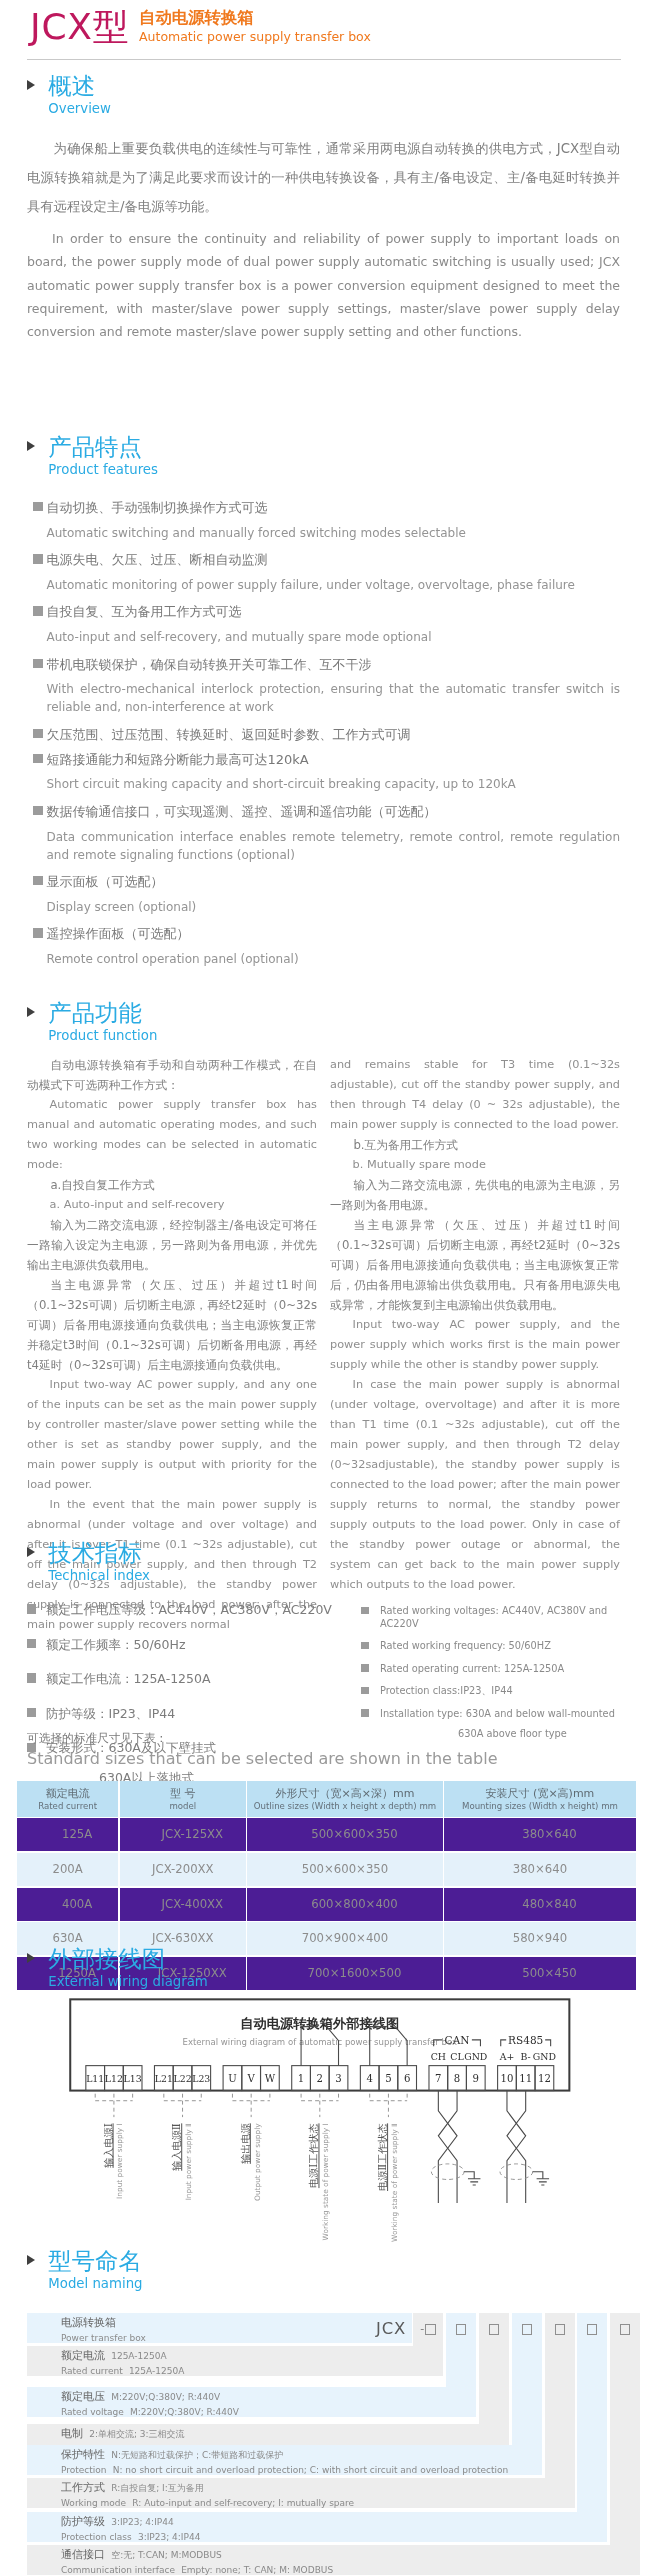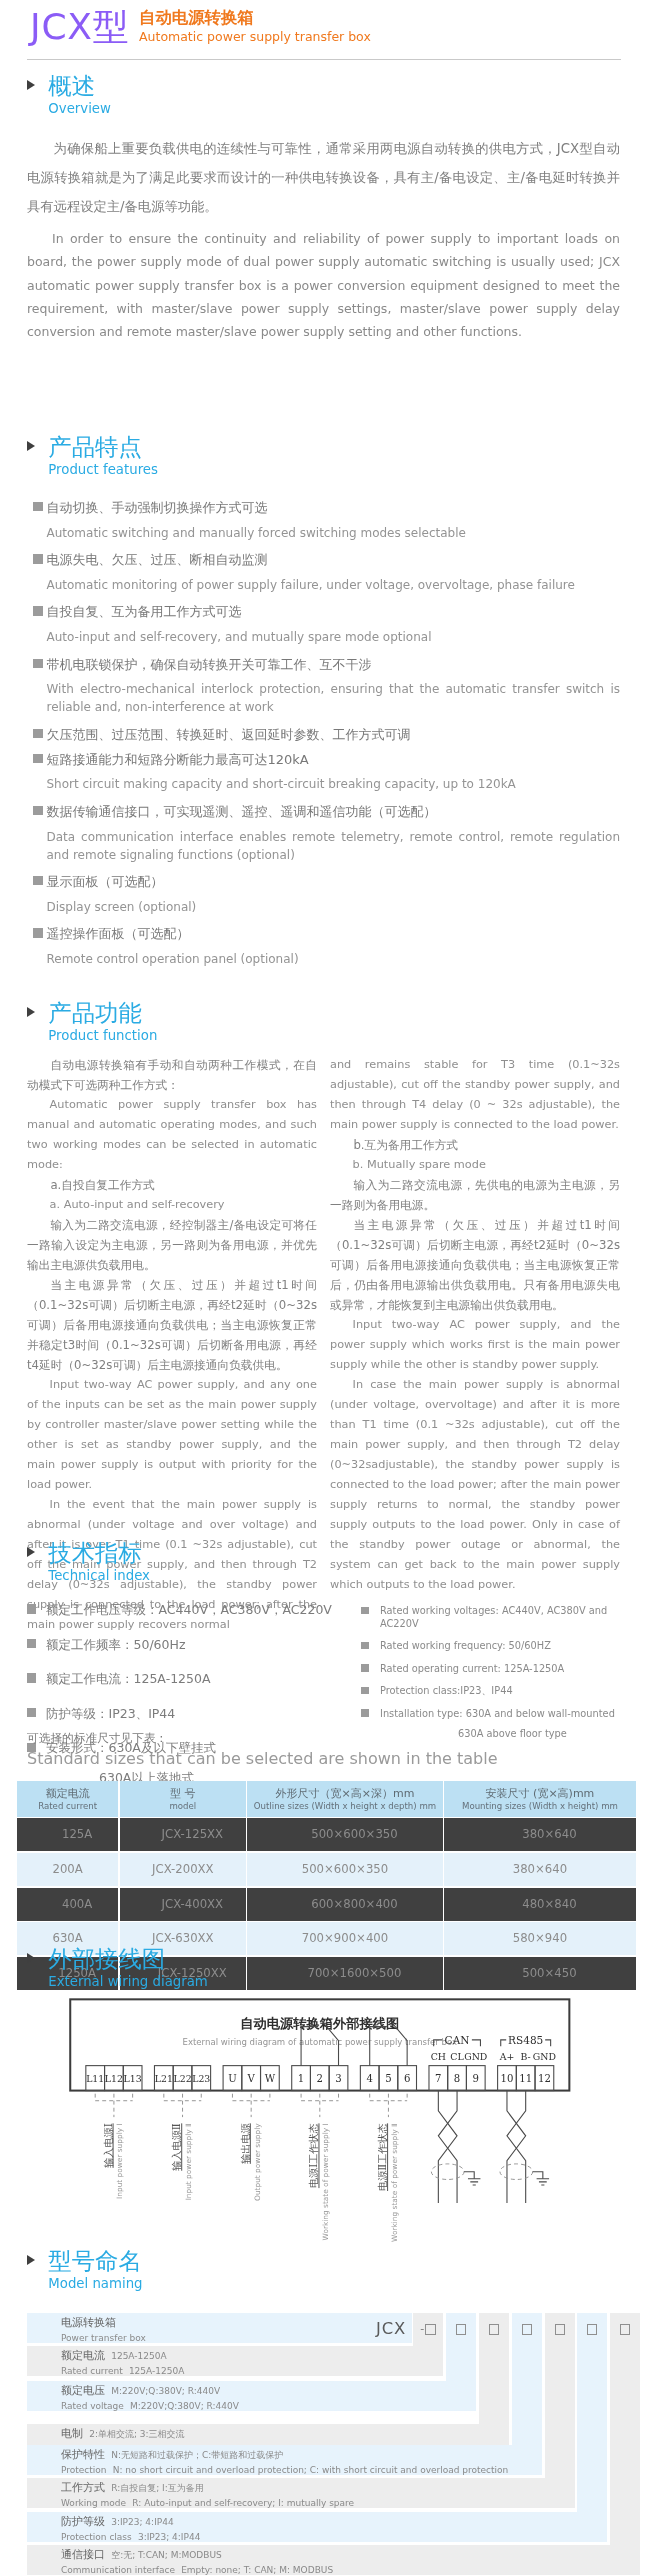--- a/index.html
+++ b/index.html
@@ -1,21 +1,21 @@
 <!DOCTYPE html>
 <html style="font-size:12.5px"><head>
 <meta charset="utf-8">
 <style>
   html,body{margin:0;padding:0;background:#ffffff;}
   body{font-family:"DejaVu Sans","Liberation Sans",sans-serif;}
   .page{position:relative;width:648px;height:2576px;background:#fff;overflow:hidden;}
 
   
   .hdr{position:absolute;left:30px;top:6.2px;display:flex;align-items:flex-start;}
-  .hdr .model{font-size:36px;line-height:41px;color:#8b5cf6;letter-spacing:0.8px;}
+  .hdr .model{font-size:36px;line-height:41px;color:#be185d;letter-spacing:0.8px;}
   .hdr .tblock{margin-left:9.4px;margin-top:1.6px;}
   .hdr .tcn{font-size:16.4px;font-weight:bold;color:#f0791e;line-height:20px;}
   .hdr .ten{font-size:12.5px;color:#f0791e;line-height:17px;}
   .divider{position:absolute;left:27px;right:27px;top:59px;height:0.8px;background:#c9c9c9;}
 
   
   .sec-head{display:flex;align-items:flex-start;}
   .sec-arrow{width:0;height:0;border-top:5.5px solid transparent;border-bottom:5.5px solid transparent;
              border-left:8.6px solid #3f3f3f;margin-top:7.8px;}
   .sec-txt{margin-left:13.3px;}
@@ -59,21 +59,21 @@
 
   
   .sz{position:absolute;left:17px;top:1731px;width:614px;}
   .sz .icn{font-size:11.7px;color:#7a7a7a;margin:0 0 3.1px 10px;}
   .sz .ien{font-size:16px;color:#9a9a9a;margin:0 0 12.5px 10px;}
   .tbl{display:grid;grid-template-columns:16.5% 20.5% 31.8% 31.2%;gap:1.6px;background:#fff;}
   .th{background:#bce0f3;text-align:center;padding:5.5px 0 4.7px 0;}
   .th .hcn{font-size:11px;color:#5f6b73;line-height:15px;}
   .th .hen{font-size:8.6px;color:#64707a;line-height:11px;}
   .td{text-align:center;font-size:11.7px;color:#8c8c8c;height:33px;line-height:33px;}
-  .rA{background:#404040;padding-left:19px;} .rB{background:#e4f1fa;}
+  .rA{background:#4c1d95;padding-left:19px;} .rB{background:#e4f1fa;}
 
   
   .wd{position:absolute;left:27px;top:1945px;width:593px;}
   .wd svg{margin:6.2px 0 0 11.7px;display:block;}
   .dline{stroke:#4a4a4a;stroke-width:1.4;fill:none;}
   .dthick{stroke:#3c3c3c;stroke-width:2.6;fill:#ffffff;}
   .dash{stroke:#8f8f8f;stroke-width:1.2;fill:none;stroke-dasharray:5,4;}
   .tser{font-family:"DejaVu Serif","Liberation Serif",serif;fill:#2e2e2e;}
   .tsub{fill:#949494;}
   .vcn{font-family:"DejaVu Serif","Liberation Serif",serif;font-size:13px;fill:#565656;text-decoration:underline;}
@@ -87,21 +87,21 @@
   .nl{font-size:11px;color:#666;}
   .nd{font-size:9px;color:#8a8a8a;margin-left:6.2px;}
   .ne{font-size:9px;color:#8a8a8a;}
   .blue{background:#e7f3fc;} .gray{background:#ededed;}
   .strip{position:absolute;top:0;width:30px;text-align:center;}
   .nbox{display:inline-block;width:8.6px;height:8.6px;border:1.2px solid #8f8f8f;margin-top:11px;}
   .ndash{font-size:11px;color:#777;vertical-align:top;line-height:31px;margin-right:0.8px;}
   .jcx{position:absolute;left:349px;top:5.5px;font-size:16.4px;color:#5a5a5a;letter-spacing:0.8px;}
   
   .r1{top:0;width:385px;}      .r2{top:33px;width:416px;}
-  .r3{top:68px;width:449px;} .r4{top:99px;width:482px;margin-top:12px;}
+  .r3{top:74px;width:449px;} .r4{top:99px;width:482px;margin-top:12px;}
   .r5{top:132px;width:514px;}.r6{top:165px;width:547px;}
   .r7{top:199px;width:580px;}.r8{top:232px;width:613px;}
   .s1{left:386px;height:63px;} .s2{left:419px;height:96px;}
   .s3{left:452px;height:129px;}.s4{left:485px;height:162px;}
   .s5{left:518px;height:195px;}  .s6{left:550px;height:228px;}
   .s7{left:583px;height:261px;}
 </style>
 </head>
 <body>
 

